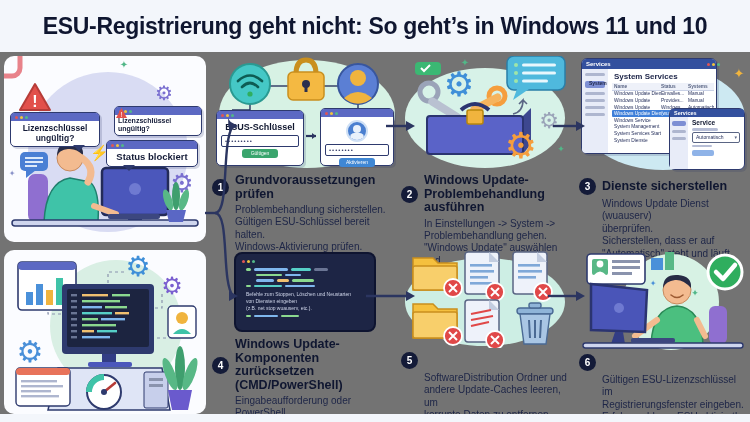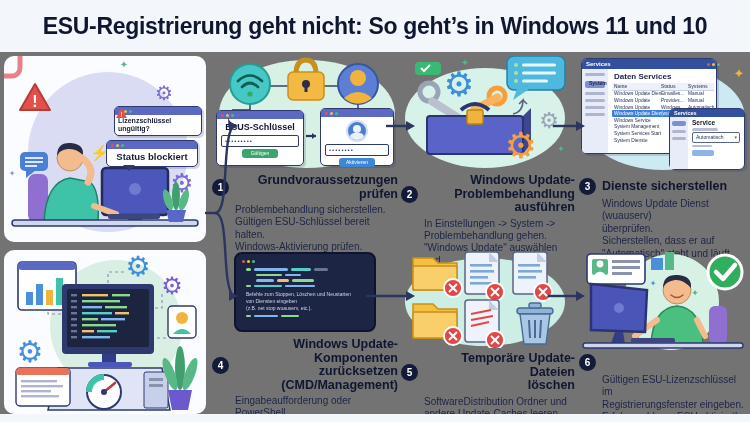--- a/index.html
+++ b/index.html
@@ -34,21 +34,21 @@
   #s3{left:579px;top:56px;width:169px;}
   #s4{left:212px;top:250px;width:186px;}
   #s5{left:401px;top:250px;width:174px;}
   #s6{left:579px;top:250px;width:169px;}
   .art{position:relative;}
   #s1 .art{height:114px;} #s2 .art{height:114px;} #s3 .art{height:118px;}
   #s4 .art{height:84px;}  #s5 .art{height:98px;}  #s6 .art{height:100px;}
   .head{display:flex;gap:6px;align-items:center;margin:4px 0 3px;}
   .badge{flex:0 0 17px;width:17px;height:17px;border-radius:50%;background:#141b38;color:#fff;
          font-size:10px;font-weight:700;display:flex;align-items:center;justify-content:center;}
-  .head h3{margin:0;font-size:12.5px;line-height:1.08;font-weight:800;color:#0f1630;white-space:pre-line;text-align:right;}
+  .head h3{margin:0;font-size:12.5px;line-height:1.08;font-weight:800;color:#0f1630;white-space:pre-line;}
   .sbody{font-size:10px;line-height:1.24;color:#1d2547;white-space:pre-line;margin-left:23px;}
 
   
   .keylabel{font-size:9px;font-weight:800;text-align:center;margin-top:3px;}
   .field{margin:3px 4px 2px;height:10px;border:1px solid #2e3a6e;border-radius:2px;
          font-size:6px;line-height:10px;padding-left:3px;letter-spacing:1px;color:#39406b;
          background:#fff;overflow:hidden;}
   .btn{height:9px;border-radius:3px;color:#fff;font-size:5px;line-height:9px;text-align:center;
        margin:2px auto 0;}
   .btn.green{width:36px;background:#3aa56d;}
@@ -137,20 +137,28 @@
       <rect x="104" y="158" width="52" height="5" rx="2" fill="#3c477f"></rect>
 
       <g>
         <ellipse cx="172" cy="140" rx="4" ry="14" fill="#3f9f6e"></ellipse>
         <ellipse cx="164" cy="144" rx="4" ry="11" fill="#58b886" transform="rotate(-18 164 144)"></ellipse>
         <ellipse cx="180" cy="144" rx="4" ry="11" fill="#58b886" transform="rotate(18 180 144)"></ellipse>
         <path d="M162 154 L182 154 L179 166 L165 166 Z" fill="#5a67c5"></path>
       </g>
     </svg>
 
+    <div class="win" style="left:6px;top:56px;width:90px;">
+      <div class="tbar">
+          <span class="dots"></span>
+        </div>
+      <div class="bw-tx">Lizenzschlüssel
+ungültig?</div>
+      <div class="tail" style="right:14px;bottom:-11px;border-top-color:#2e3a6e;"></div>
+    </div>
     <div class="win" style="left:110px;top:50px;width:88px;">
       <div class="tbar">
           <span class="dots"></span>
         </div>
       <div style="display:flex;align-items:center;gap:3px;padding:2px 3px;">
         <svg width="13" height="12" viewBox="0 0 13 12">
           <path d="M6.5 1 L12 11 L1 11 Z" fill="#e2504b"></path>
             <text x="6.5" y="10" font-size="7" fill="#fff" text-anchor="middle">!</text>
         </svg>
         <div class="bw-tx" style="font-size:7px;padding:0;text-align:left;">Lizenzschlüssel
@@ -379,21 +387,21 @@
           <div class="sline"></div>
           <div class="sline hl">
               <span class="svc-sys">System</span>
             </div>
           <div class="sline"></div>
           <div class="sline"></div>
           <div class="sline"></div>
           <div class="sline"></div>
         </div>
         <div style="margin-left:28px;padding:1px 2px;">
-          <div class="svc-hd">Daten Services</div>
+          <div class="svc-hd">System Services</div>
           <div class="svc-row hd2">
             <span class="c1">Name</span>
             <span class="c2">Status</span>
             <span class="c3">Systems</span>
           </div>
           <div class="svc-row">
               <span class="c1">Windows Update Dienst</span>
               <span class="c2">Einvalles...</span>
               <span class="c3">Manual</span>
             </div>
@@ -497,21 +505,21 @@
         <div class="cl">
             <span class="sg g" style="width:5px"></span>
             <span class="sg b" style="width:24px"></span>
             <span class="sg g" style="width:18px"></span>
           </div>
       </div>
     </div>
     <div class="head">
       <div class="badge">4</div>
       <h3>Windows Update-Komponenten
-zurücksetzen (CMD/Management)</h3>
+zurücksetzen (CMD/PowerShell)</h3>
     </div>
     <div class="sbody">Eingabeaufforderung oder PowerShell
 als Administrator öffnen.
 Befehle zum Stoppen, Löschen und
 Neustarten von Diensten eingeben
 (z.B. net stop wuauserv, etc.).</div>
   </div>
 
   <div class="step" id="s5">
     <div class="art">
@@ -568,22 +576,20 @@
         <g>
           <rect x="116" y="58" width="36" height="6" rx="3" fill="#8fb4d8" stroke="#4a6a94" stroke-width="1.4"></rect>
           <rect x="128" y="53" width="12" height="5" rx="2" fill="#8fb4d8" stroke="#4a6a94" stroke-width="1.4"></rect>
           <path d="M119 64 L149 64 L145 94 L123 94 Z" fill="#a9c6e4" stroke="#4a6a94" stroke-width="1.4"></path>
           <path d="M128 70 L129 88 M134 70 L134 88 M140 70 L139 88" stroke="#4a6a94" stroke-width="2"></path>
         </g>
       </svg>
     </div>
     <div class="head">
       <div class="badge">5</div>
-      <h3>Temporäre Update-Dateien
-löschen</h3>
     </div>
     <div class="sbody">SoftwareDistribution Ordner und
 andere Update-Caches leeren, um
 korrupte Daten zu entfernen.</div>
   </div>
 
   <div class="step" id="s6">
     <div class="art">
       <svg width="169" height="100" viewBox="0 0 169 100">
         <circle cx="92" cy="52" r="48" fill="#d7f2e4"></circle>

